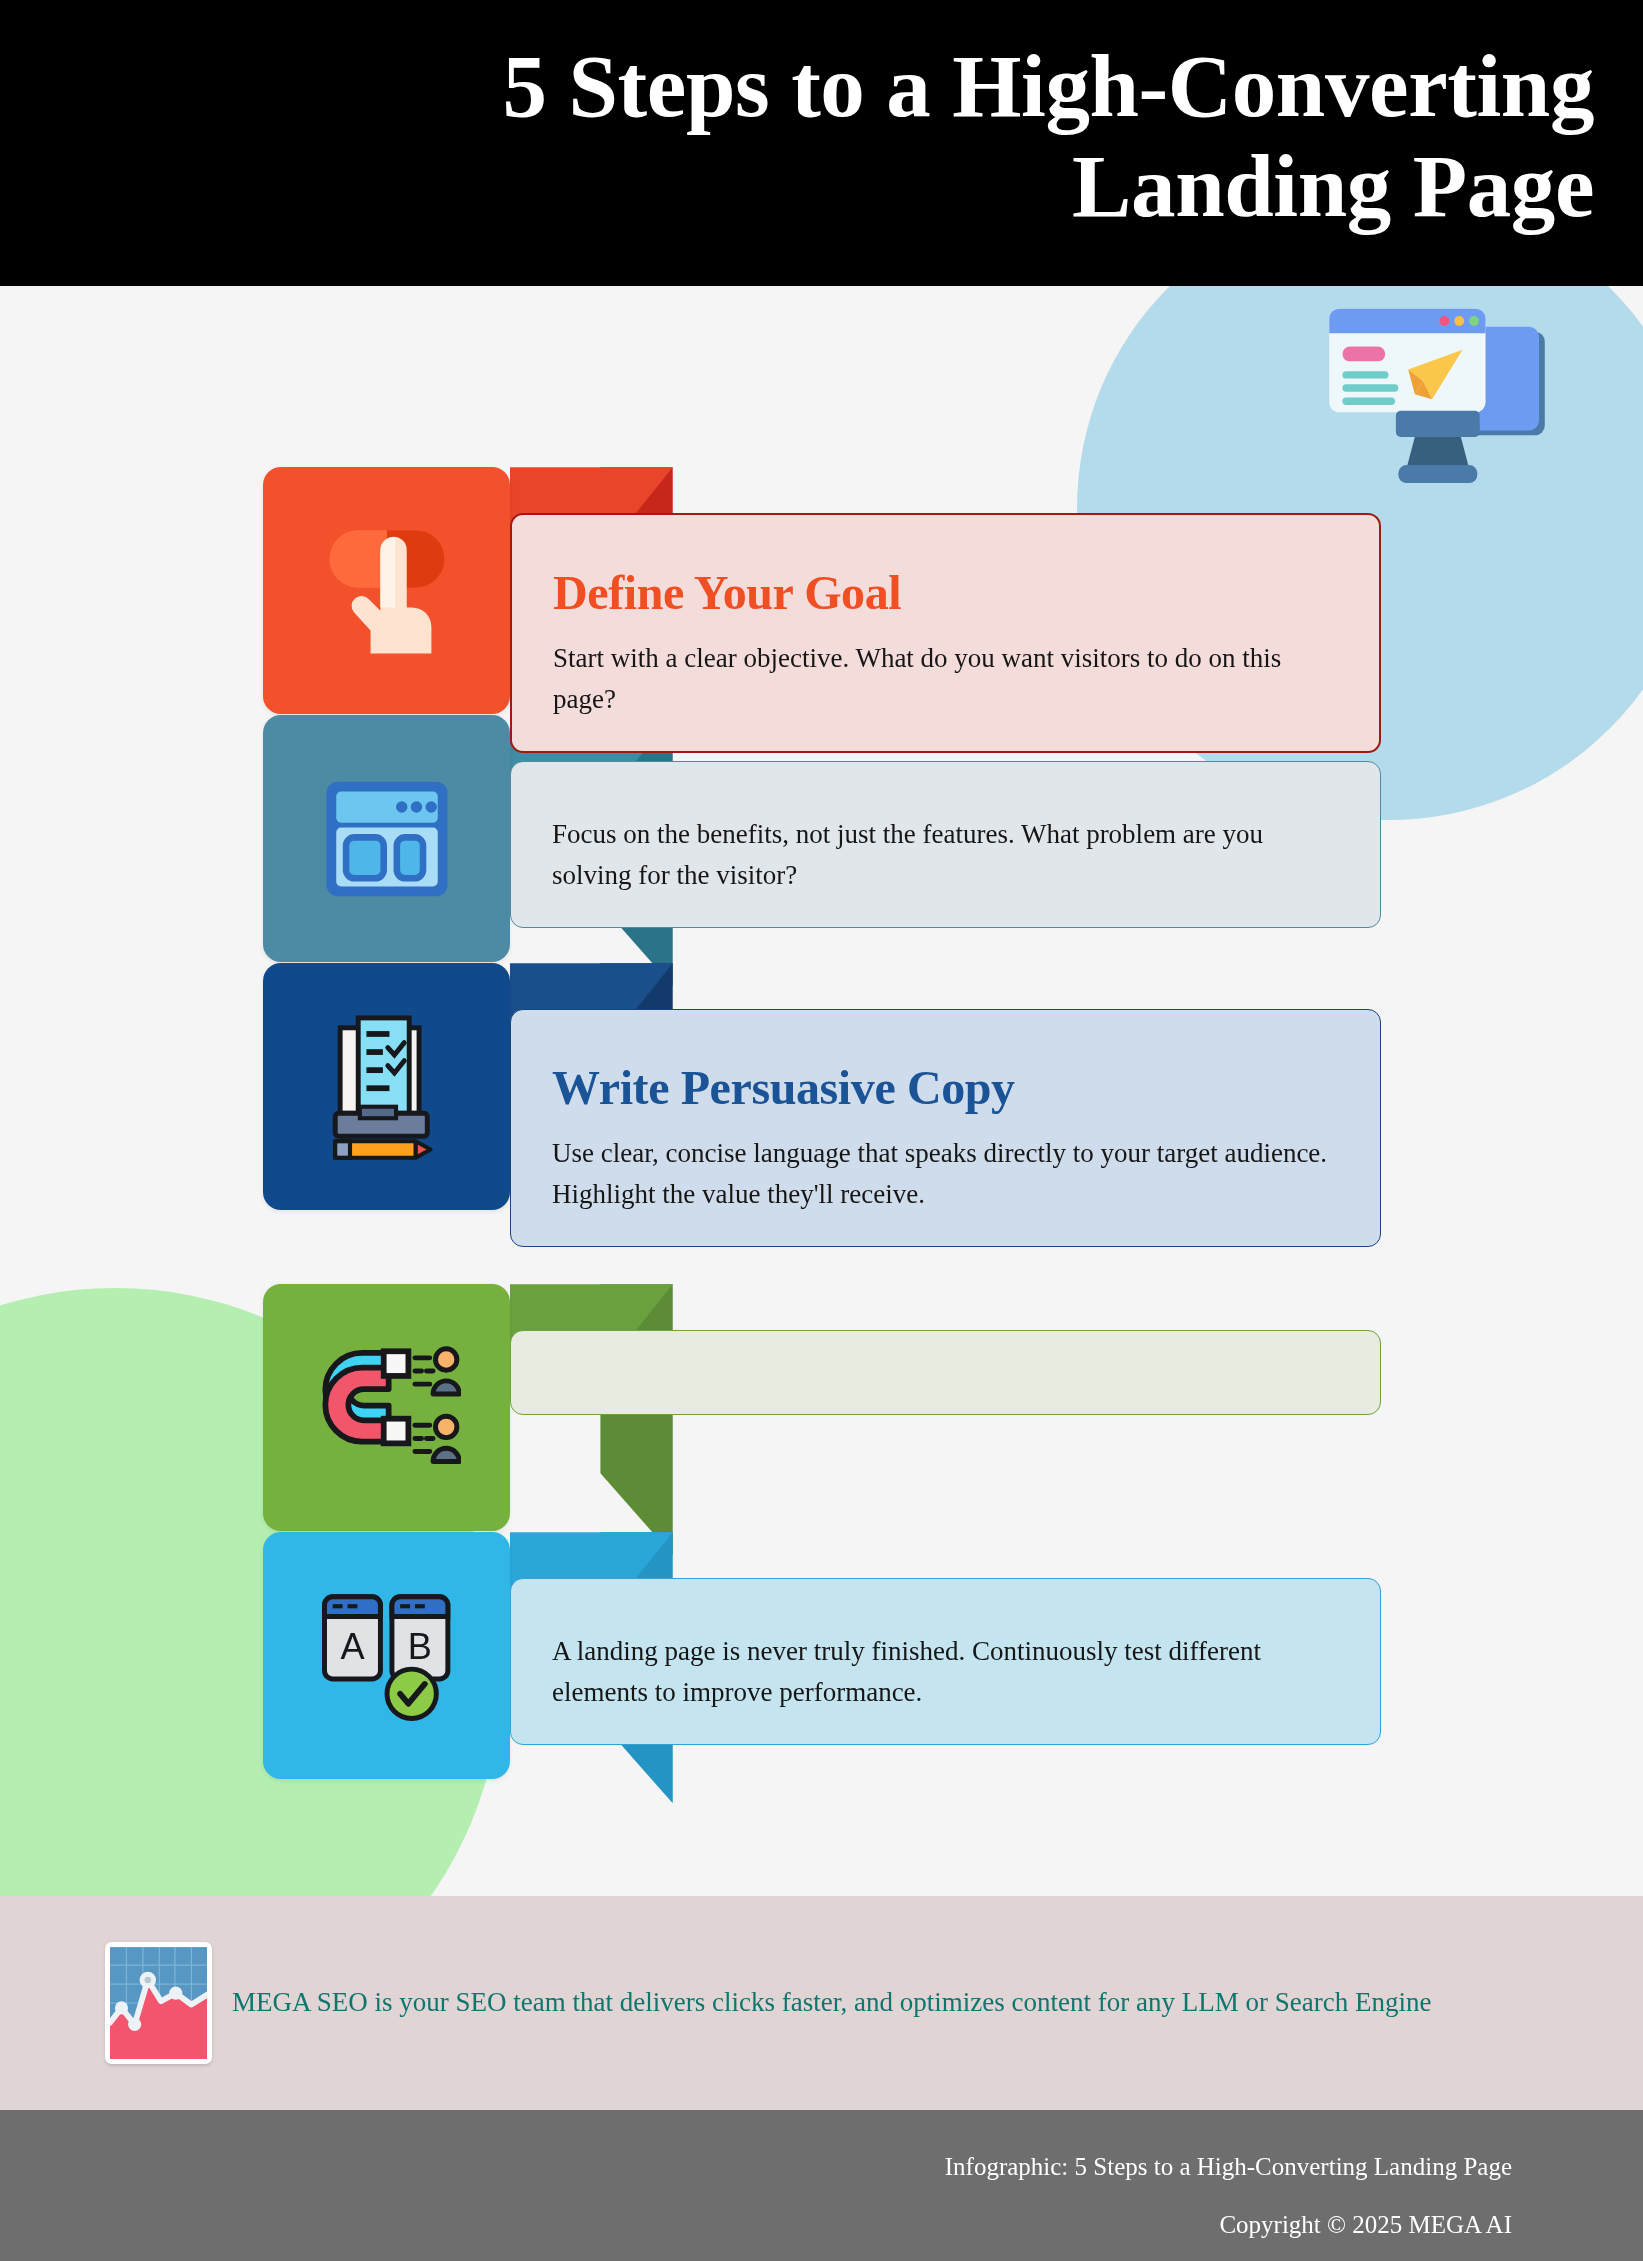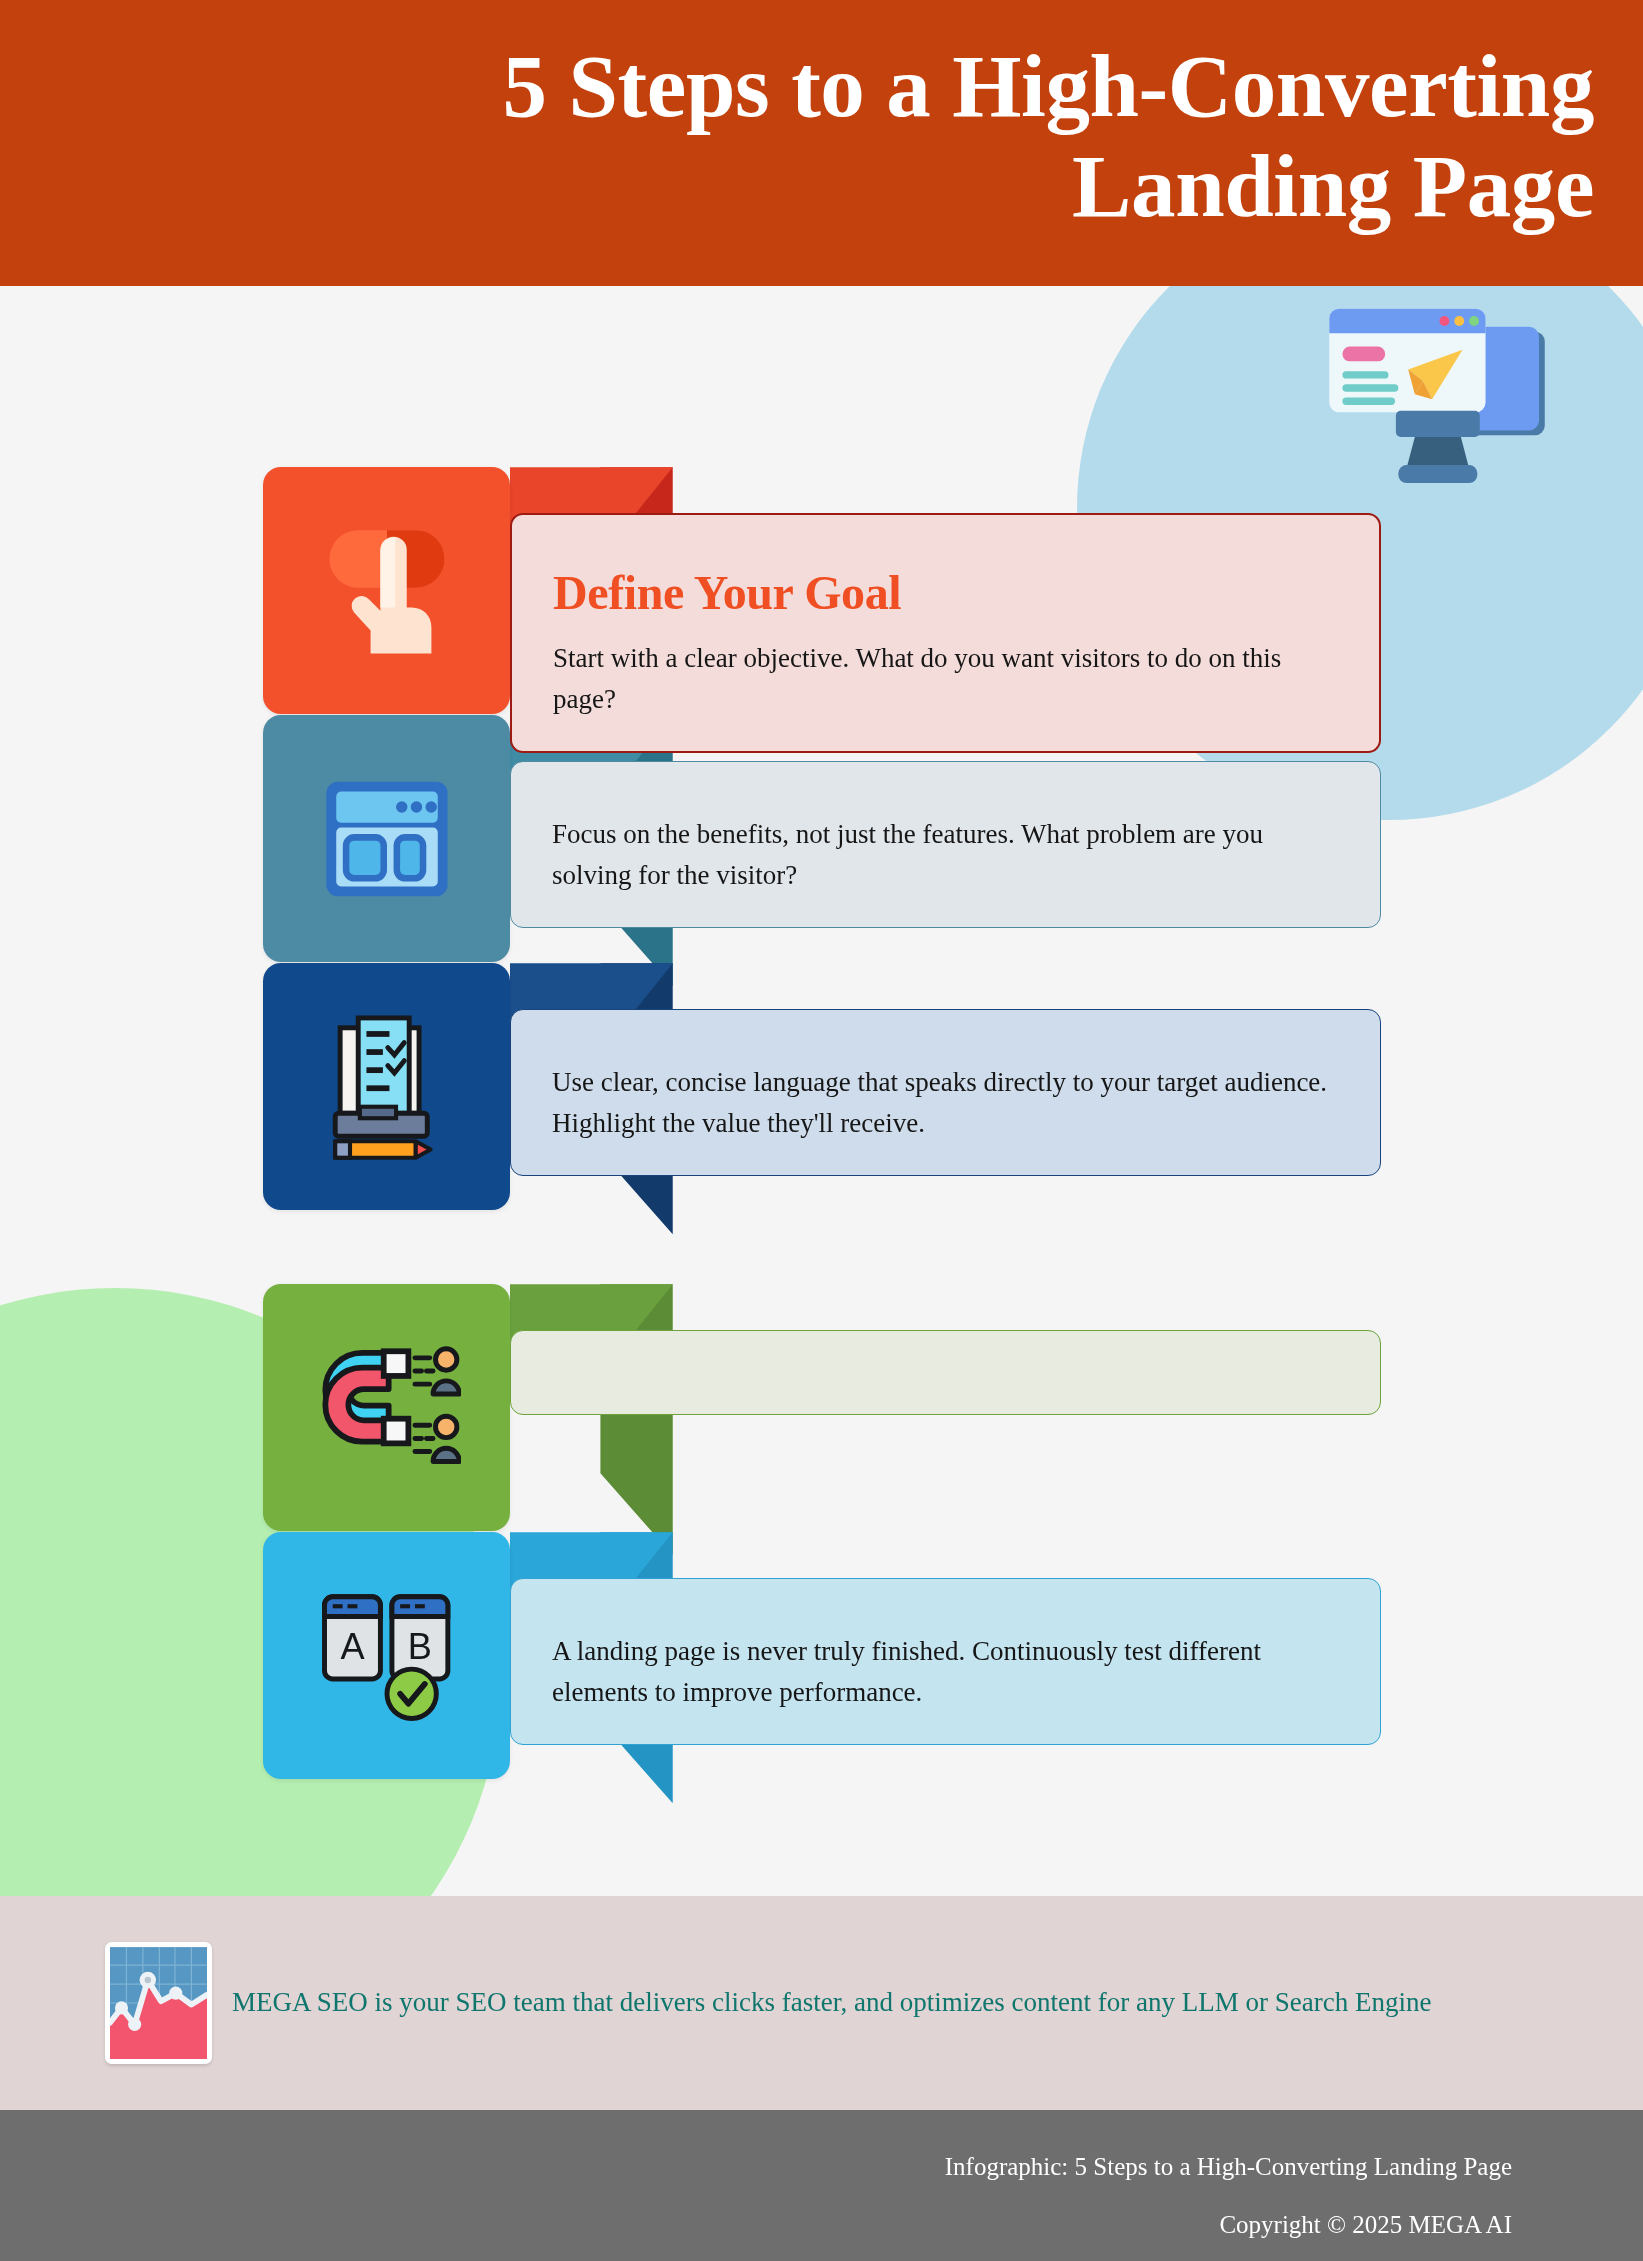--- a/index.html
+++ b/index.html
@@ -8,21 +8,21 @@
   body {
     font-family:"Liberation Serif", "DejaVu Serif", serif;
     background:#f4f4f4;
     position:relative;
     overflow:hidden;
   }
 
   
   .header {
     position:absolute; left:0; top:0; width:1643px; height:286px;
-    background:#c2410c;
+    background:#000000;
     display:flex; align-items:center; justify-content:flex-end;
     padding:0 49px 12px 0;
   }
   .header h1 {
     color:#ffffff;
     font-size:89px;
     line-height:1.12;
     font-weight:700;
     text-align:right;
     letter-spacing:-0.4px;
@@ -213,20 +213,21 @@
           <path d="M86 42l8 9 12-15" stroke="#16181c" stroke-width="6" fill="none" stroke-linecap="round"></path>
           <path d="M86 64l8 9 12-15" stroke="#16181c" stroke-width="6" fill="none" stroke-linecap="round"></path>
           <rect x="22" y="122" width="112" height="28" rx="4" fill="#6b7d9b" stroke="#16181c" stroke-width="6"></rect>
           <rect x="52" y="114" width="44" height="14" fill="#55698a" stroke="#16181c" stroke-width="5"></rect>
           <rect x="22" y="156" width="98" height="20" rx="3" fill="#ffa01f" stroke="#16181c" stroke-width="5"></rect>
           <rect x="22" y="156" width="18" height="20" fill="#8da0c4" stroke="#16181c" stroke-width="5"></rect>
           <path d="M120 156l18 10-18 10z" fill="#f2514d" stroke="#16181c" stroke-width="5" stroke-linejoin="round"></path>
         </svg>
       </div>
       <div class="step-card" style="top:46px;background:#cfdceb;border:1.6px solid #17447c;">
+        <div class="step-title" style="color:#1b5496;">Write Persuasive Copy</div>
         <div class="step-desc">Use clear, concise language that speaks directly to your target audience. Highlight the value they'll receive.</div>
       </div>
     </div>
 
     <div class="step" style="top:998px;">
       <svg class="step-ribbon" viewBox="0 0 320 400">
         <path d="M0 0 H198 V330 L110 230 V0 Z" fill="#5c8d36"></path>
         <path d="M0 0 H198 L110 110 H0 Z" fill="#6aa13e"></path>
       </svg>
       <div class="step-tile" style="background:#76b03f;">

